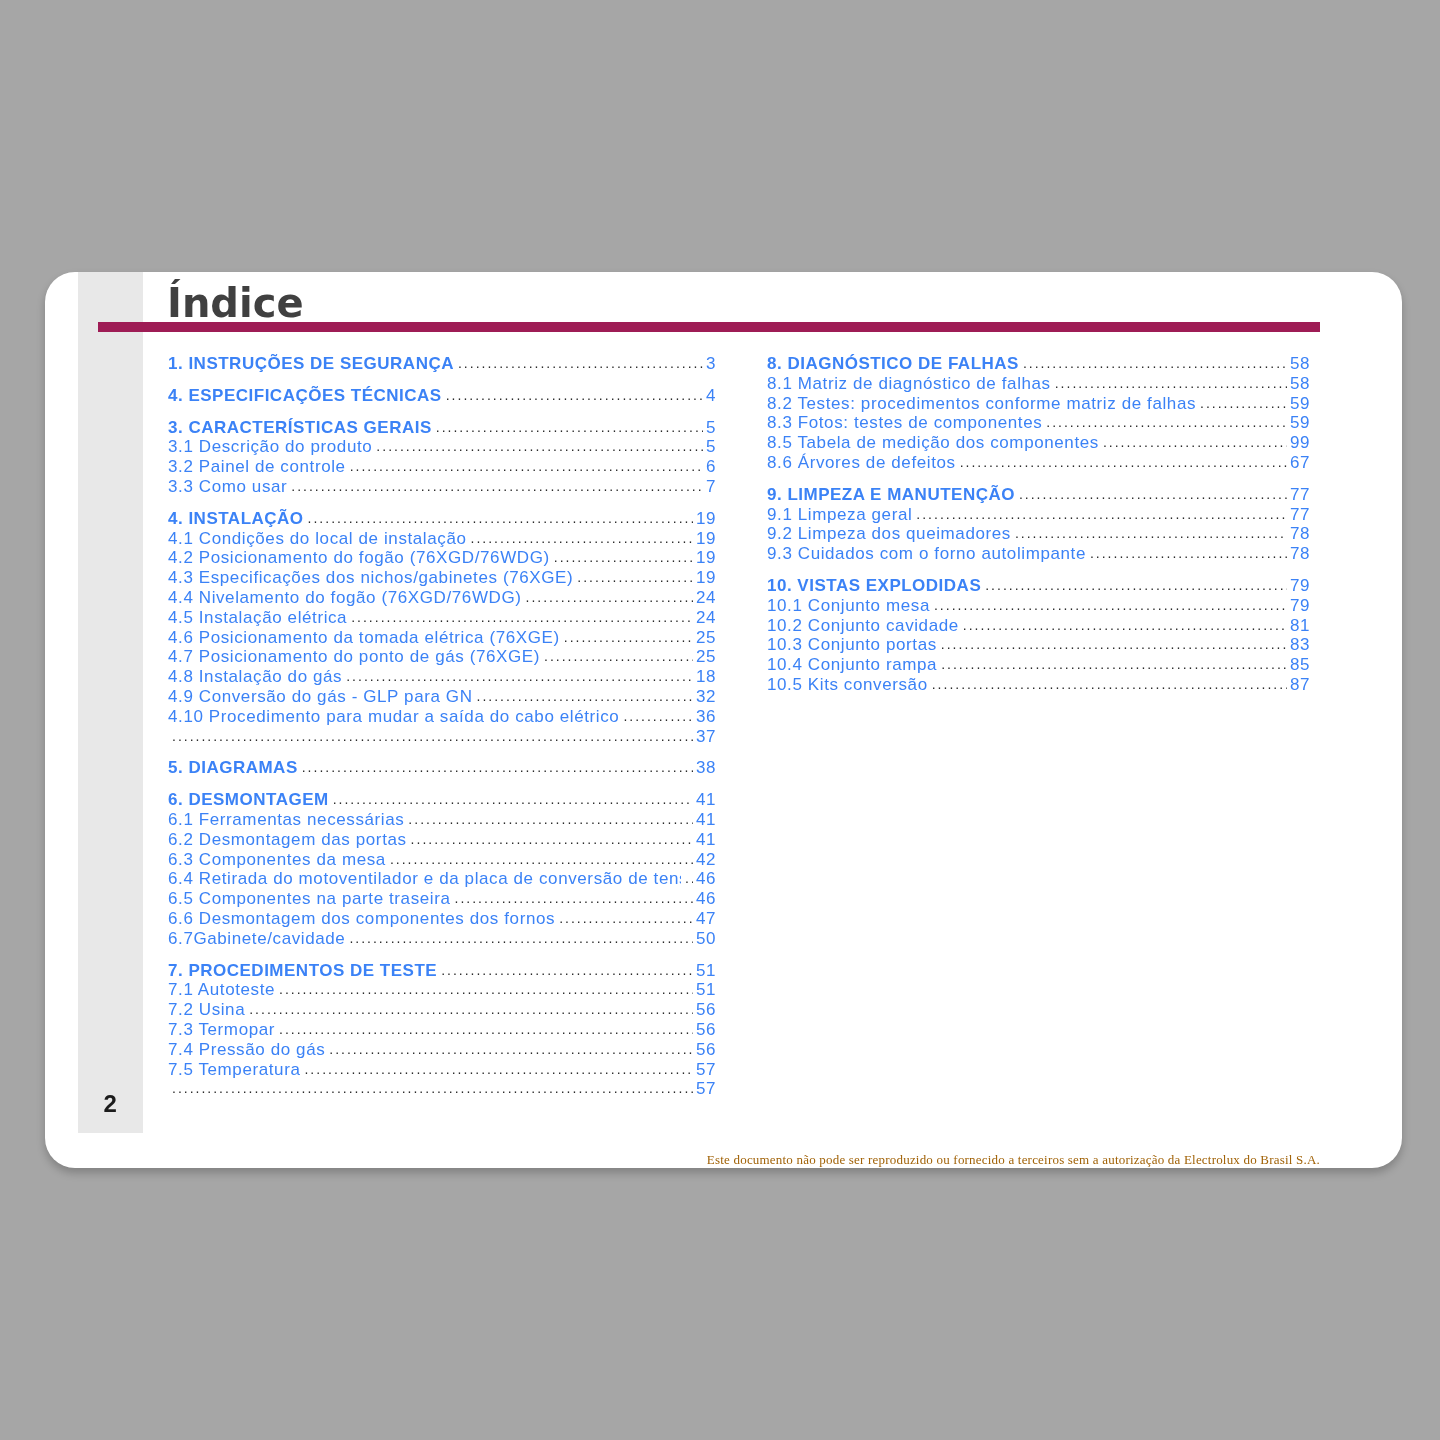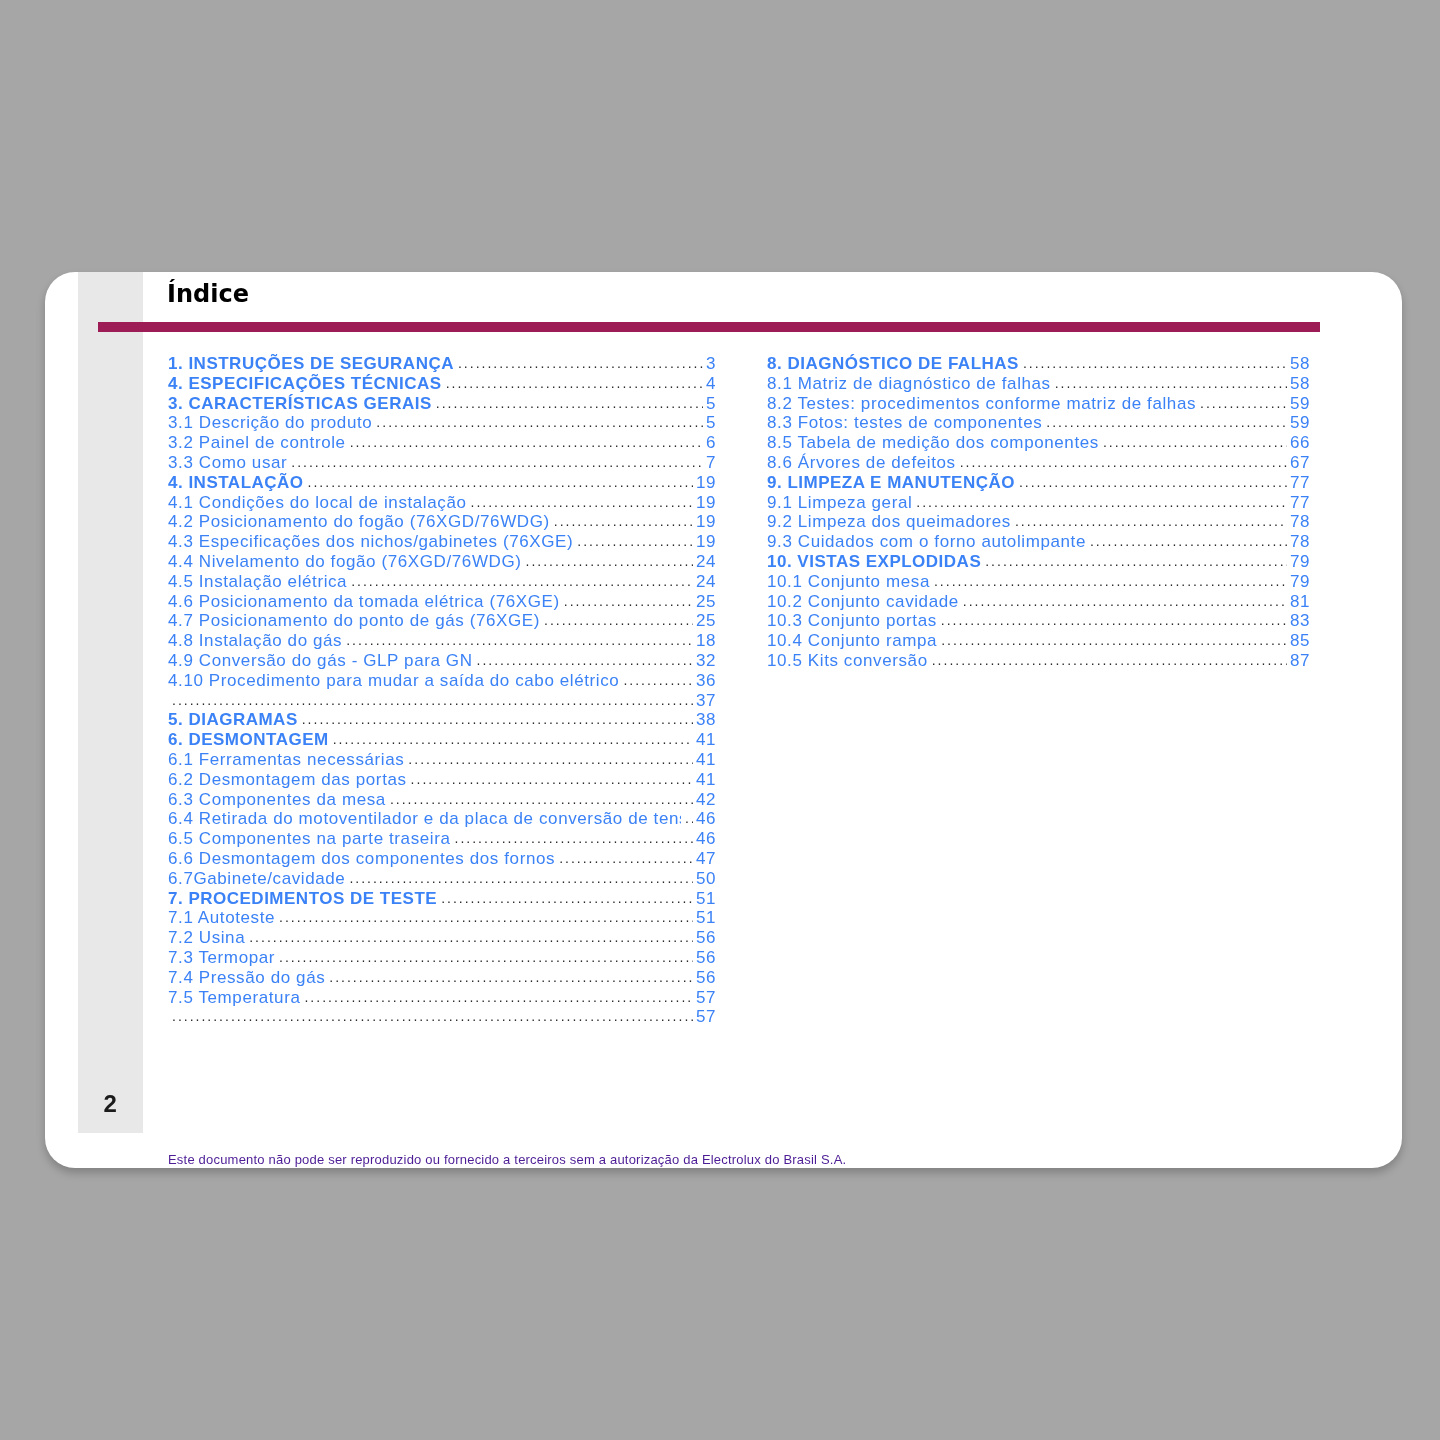--- a/index.html
+++ b/index.html
@@ -31,38 +31,38 @@
     text-align:center;
     font-size:24px;
     font-weight:bold;
     color:#1c1c1c;
     letter-spacing:0.5px;
   }
   .doc-title{
     position:absolute;
     left:122px; top:8px;
     font-family:"DejaVu Sans", sans-serif;
-    font-size:24px;
+    font-size:40px;
     font-weight:bold;
-    color:#000000;
+    color:#404040;
     letter-spacing:0px;
   }
   .title-rule{
     position:absolute;
     left:53px; top:50px;
     width:1222px; height:10px;
     background:#9e1c55;
   }
   .toc-col{
     position:absolute;
     top:82px;
   }
   .toc-col-0{ left:123px; width:548px; }
   .toc-col-1{ left:722px; width:543px; }
-  .toc-group{ }
+  .toc-group{ margin-top:12px; }
   .toc-group:first-child{ margin-top:0; }
   .toc-row{
     display:flex;
     align-items:center;
     font-size:17px;
     line-height:19.8px;
     letter-spacing:0.6px;
     color:#3b82f6;
     white-space:nowrap;
   }
@@ -82,25 +82,26 @@
     min-width:8px;
   }
   .toc-dots::after{
     content:"..........................................................................................................................................................";
   }
   .toc-page{ flex:0 0 auto; text-align:right; }
   .page-footer{
     position:absolute;
     left:123px; bottom:1px;
     width:1152px;
-    text-align:left;
+    text-align:right;
     font-size:13px;
     line-height:15px;
-    color:#4c1d95;
+    color:#a16207;
     letter-spacing:0.2px;
+    font-family:Liberation Serif, serif;
   }
 </style>
 </head>
 <body>
 
 <div class="page">
   <div class="margin-strip"></div>
   <div class="page-number">2</div>
   <div class="doc-title">Índice</div>
   <div class="title-rule" style="background: rgb(158, 28, 85);"></div>
@@ -306,21 +307,21 @@
           <span class="toc-page">59</span>
         </div>
         <div class="toc-row">
           <span class="toc-label">8.3 Fotos: testes de componentes</span>
           <span class="toc-dots"></span>
           <span class="toc-page">59</span>
         </div>
         <div class="toc-row">
           <span class="toc-label">8.5 Tabela de medição dos componentes</span>
           <span class="toc-dots"></span>
-          <span class="toc-page">66</span>
+          <span class="toc-page">99</span>
         </div>
         <div class="toc-row">
           <span class="toc-label">8.6 Árvores de defeitos</span>
           <span class="toc-dots"></span>
           <span class="toc-page">67</span>
         </div>
       </div>
       <div class="toc-group">
         <div class="toc-row bold">
           <span class="toc-label">9. LIMPEZA E MANUTENÇÃO</span>

